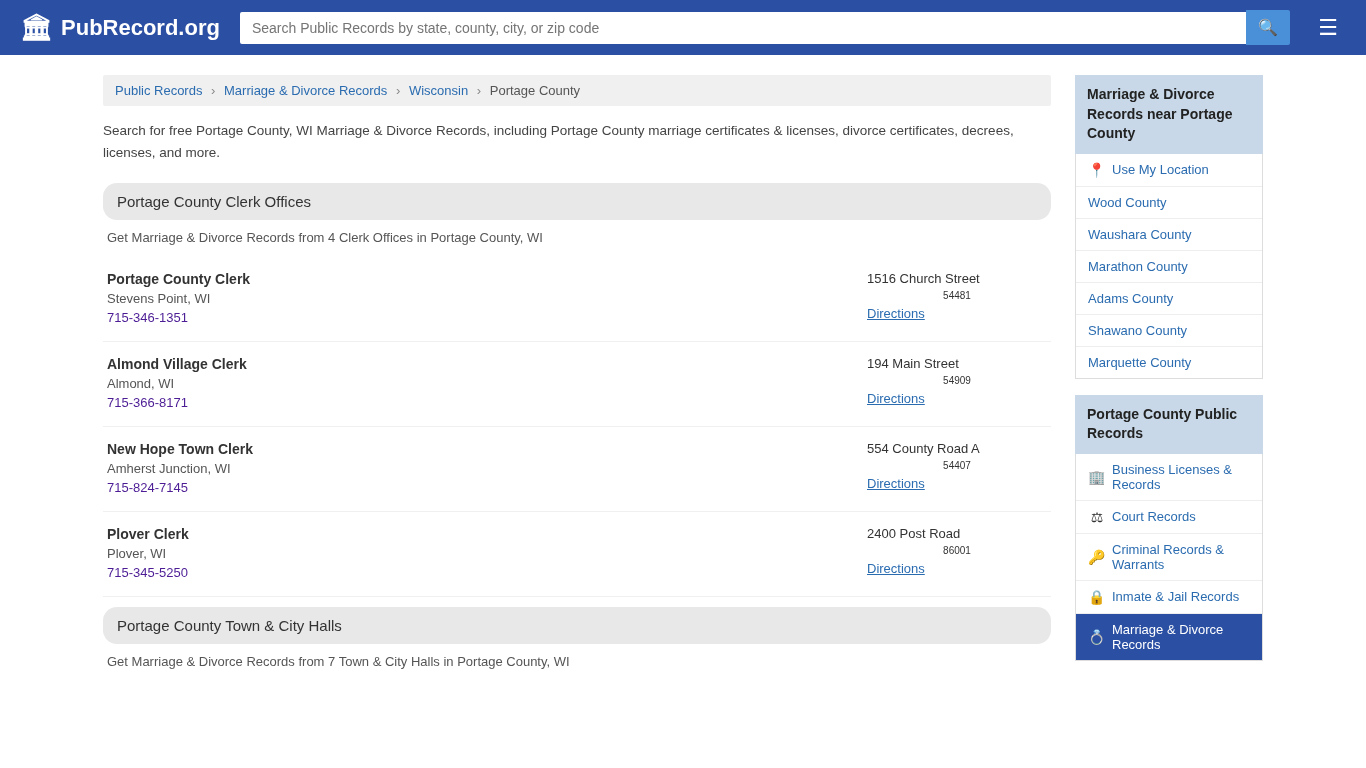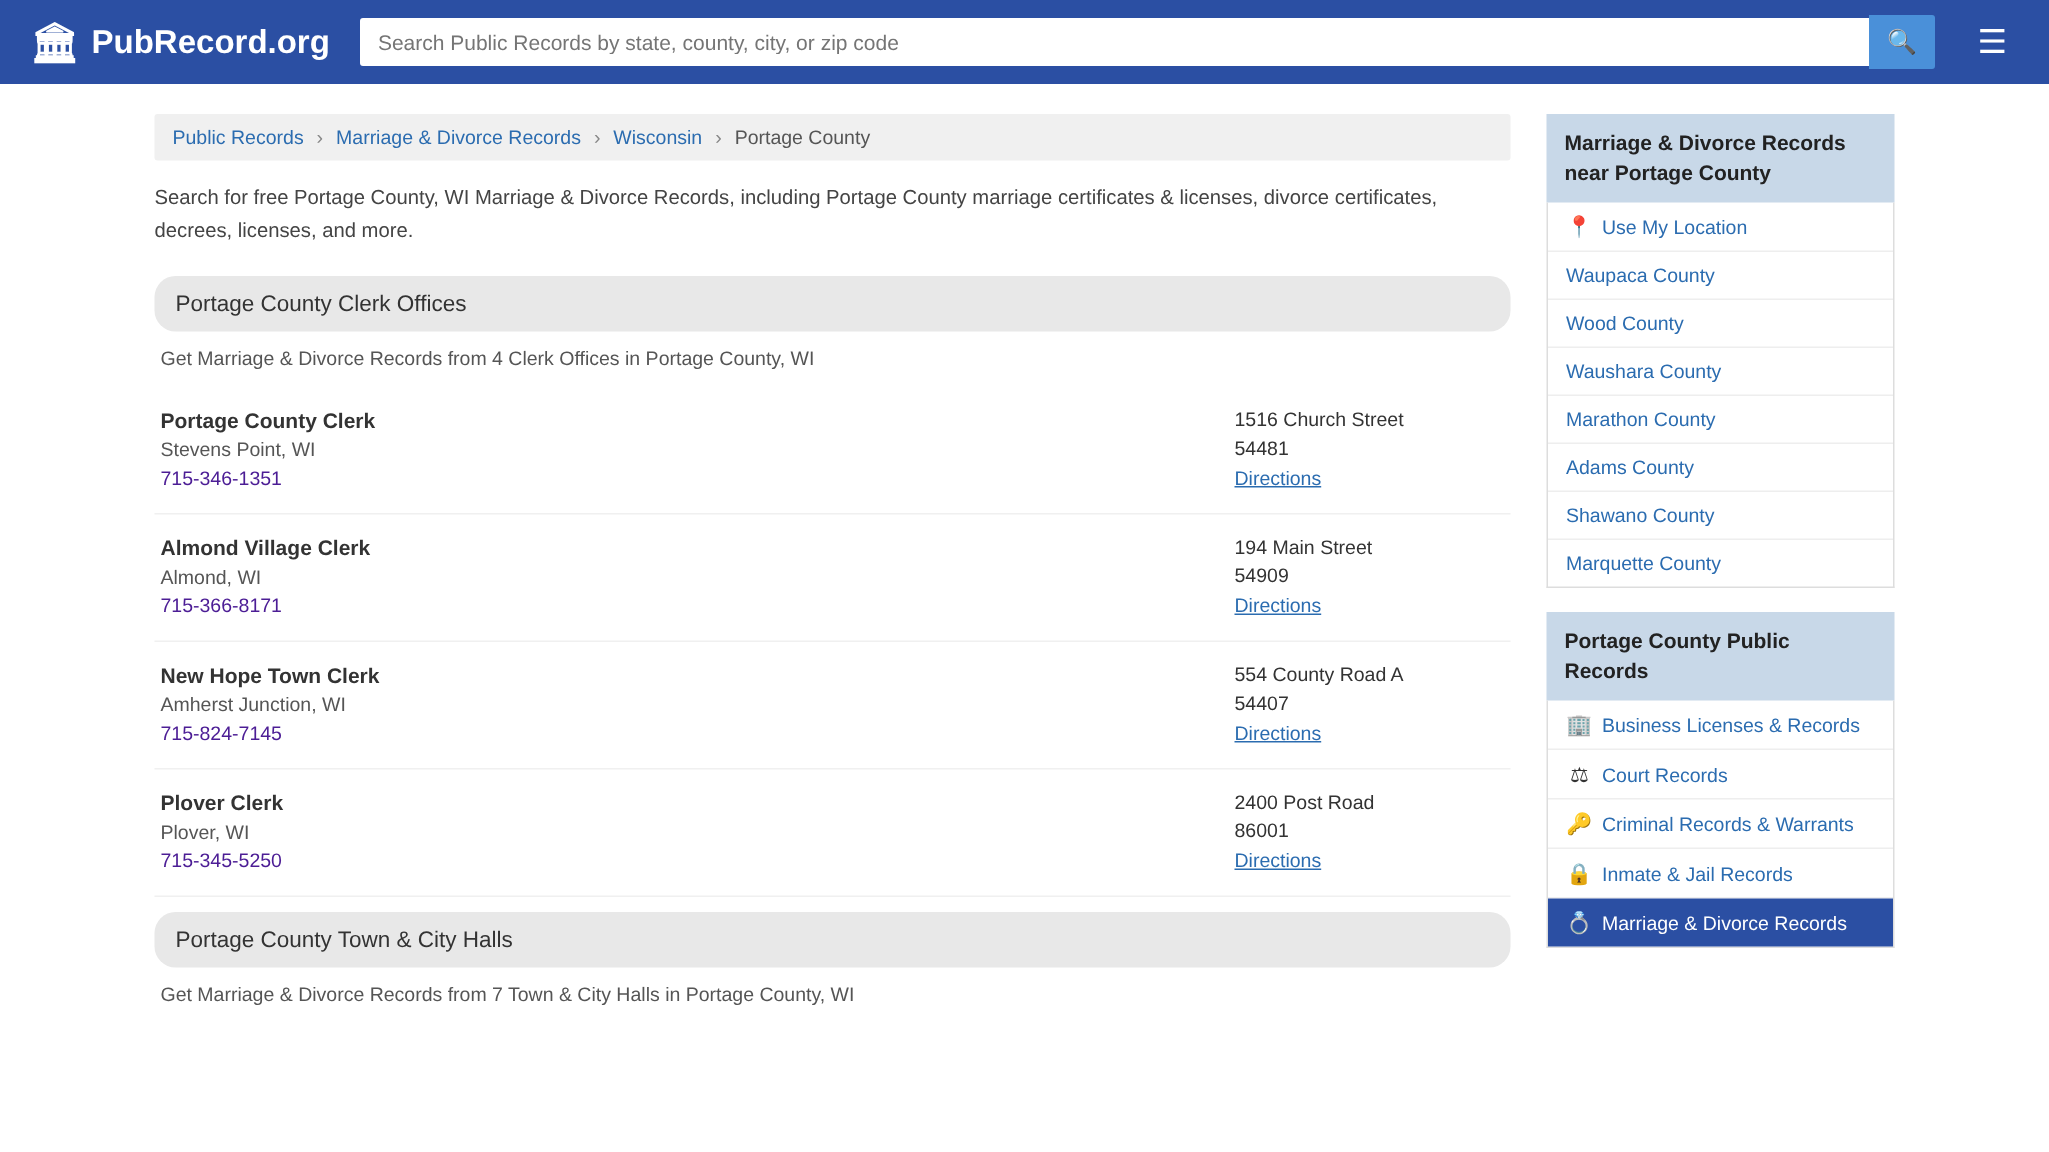--- a/index.html
+++ b/index.html
@@ -62,21 +62,21 @@
       max-width: 1200px;
       margin: 0 auto;
       padding: 20px 20px 20px 20px;
       display: flex;
       gap: 24px;
     }
     .content-area {
       flex: 1;
     }
     .sidebar {
-      width: 232px;
+      width: 188px;
       flex-shrink: 0;
     }
 
     
     .page-title {
       font-size: 22px;
       font-weight: bold;
       color: #222;
       margin-bottom: 16px;
     }
@@ -146,22 +146,23 @@
     }
     .clerk-right {
       text-align: left;
       min-width: 180px;
     }
     .clerk-address {
       font-size: 13px;
       margin-bottom: 4px;
     }
     .clerk-zip {
-      font-size: 13px;
-      margin-bottom: 4px;
+      font-size: 10px;
+      margin-bottom: 4px;
+      text-align: center;
     }
     .directions-link {
       color: #2b6cb0;
       text-decoration: underline;
       cursor: pointer;
       font-size: 13px;
     }
 
     
     .sidebar-box {
@@ -317,23 +318,20 @@
   <aside class="sidebar">
 
     <div class="sidebar-box">
       <div class="sidebar-header">Marriage &amp; Divorce Records near Portage County</div>
       <div class="sidebar-list" id="nearby-list">
           <div class="sidebar-item">
             <span class="si-icon use-location">📍</span>
             <a href="#">Use My Location</a>
           </div>
           <div class="sidebar-item">
-            <a href="#">Waupaca County</a>
-          </div>
-          <div class="sidebar-item">
             <a href="#">Wood County</a>
           </div>
           <div class="sidebar-item">
             <a href="#">Waushara County</a>
           </div>
           <div class="sidebar-item">
             <a href="#">Marathon County</a>
           </div>
           <div class="sidebar-item">
             <a href="#">Adams County</a>

